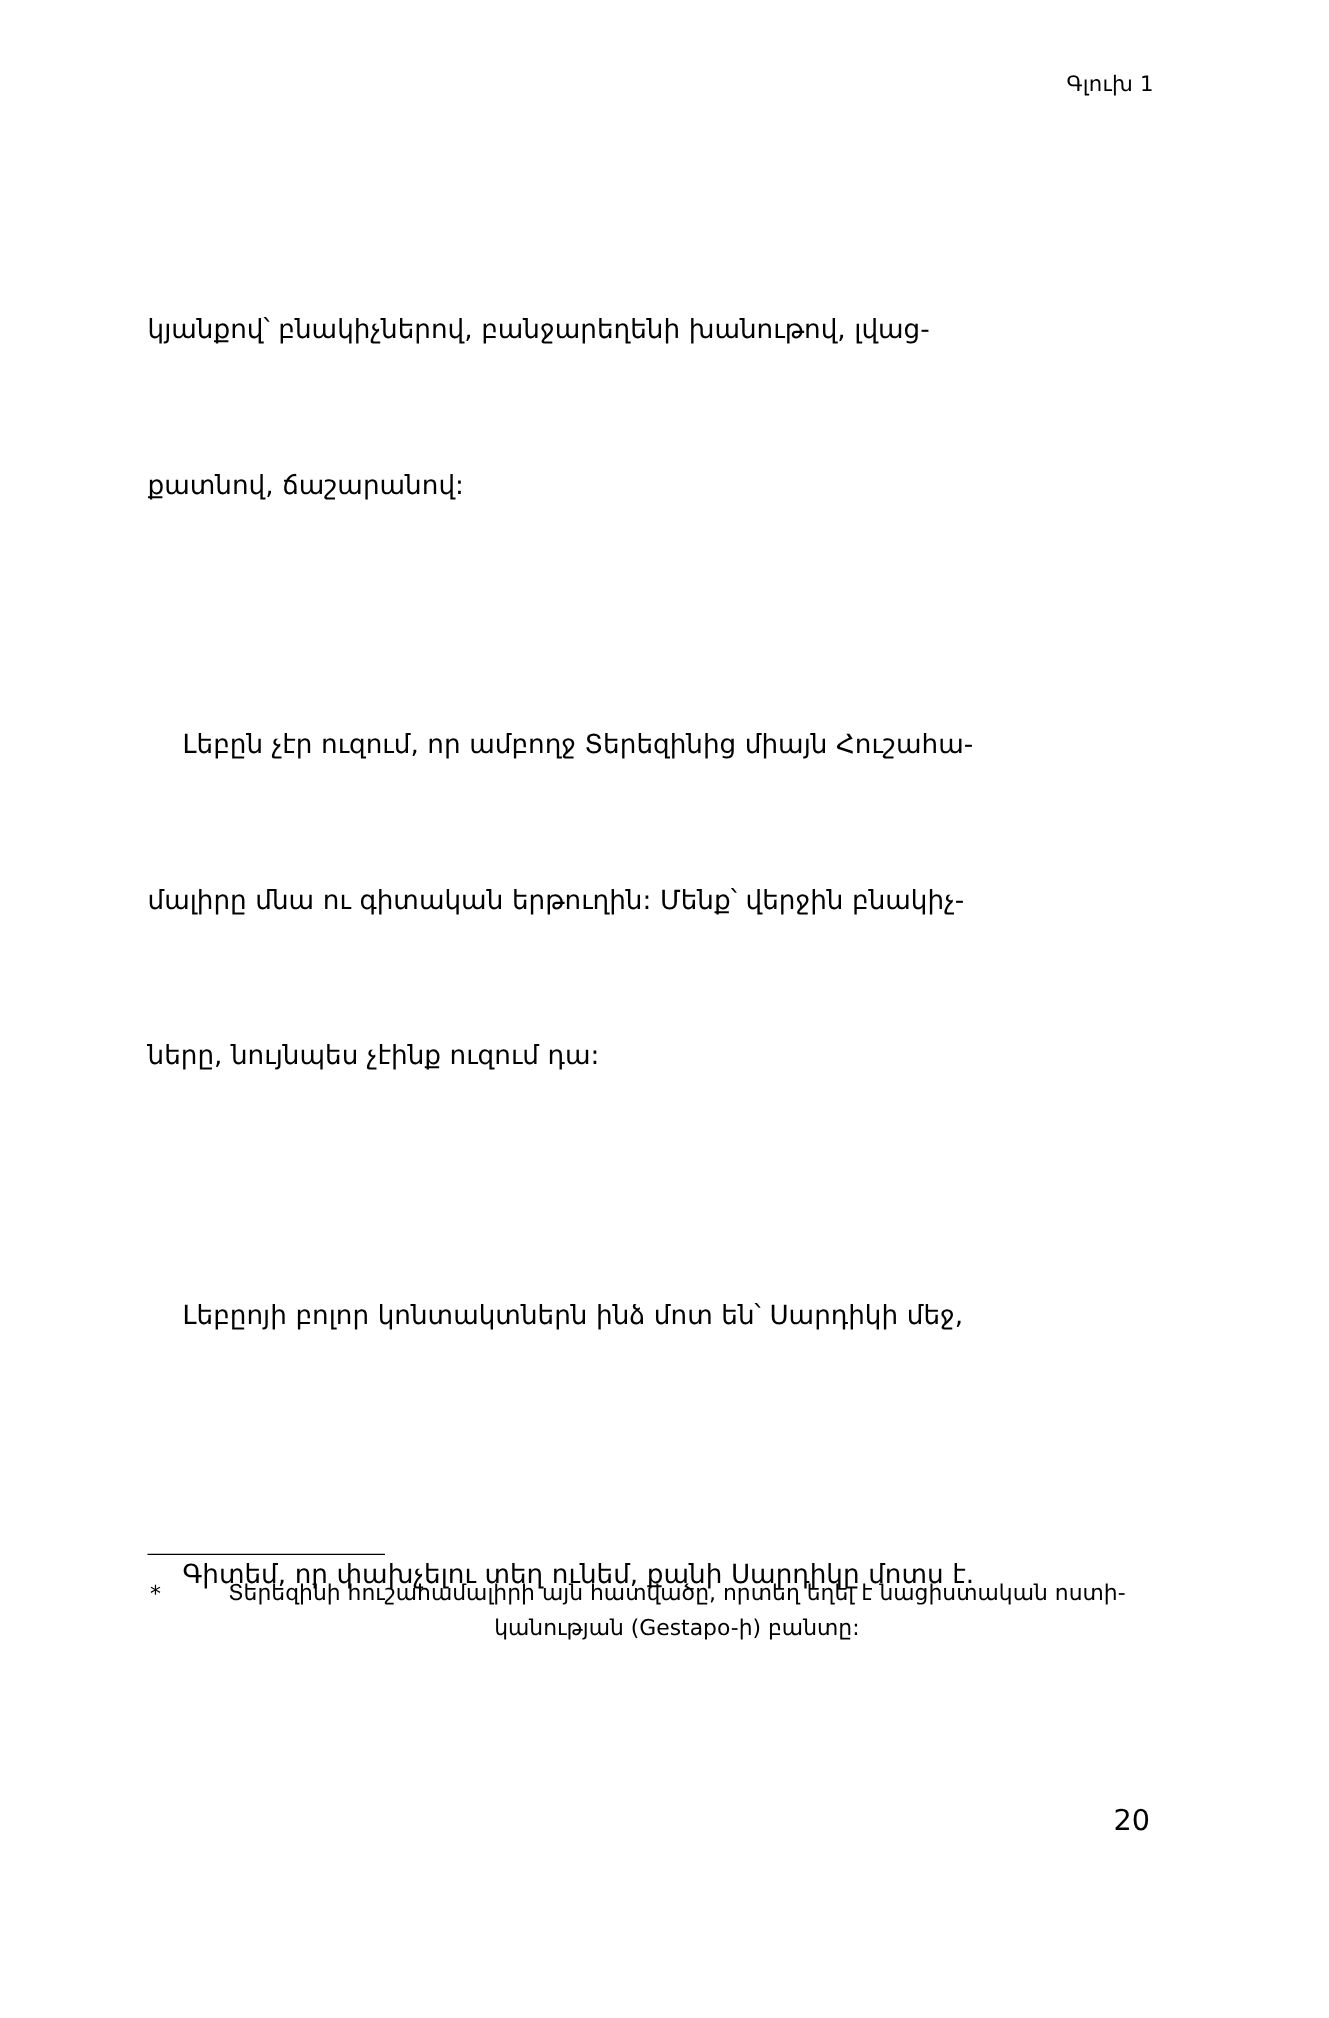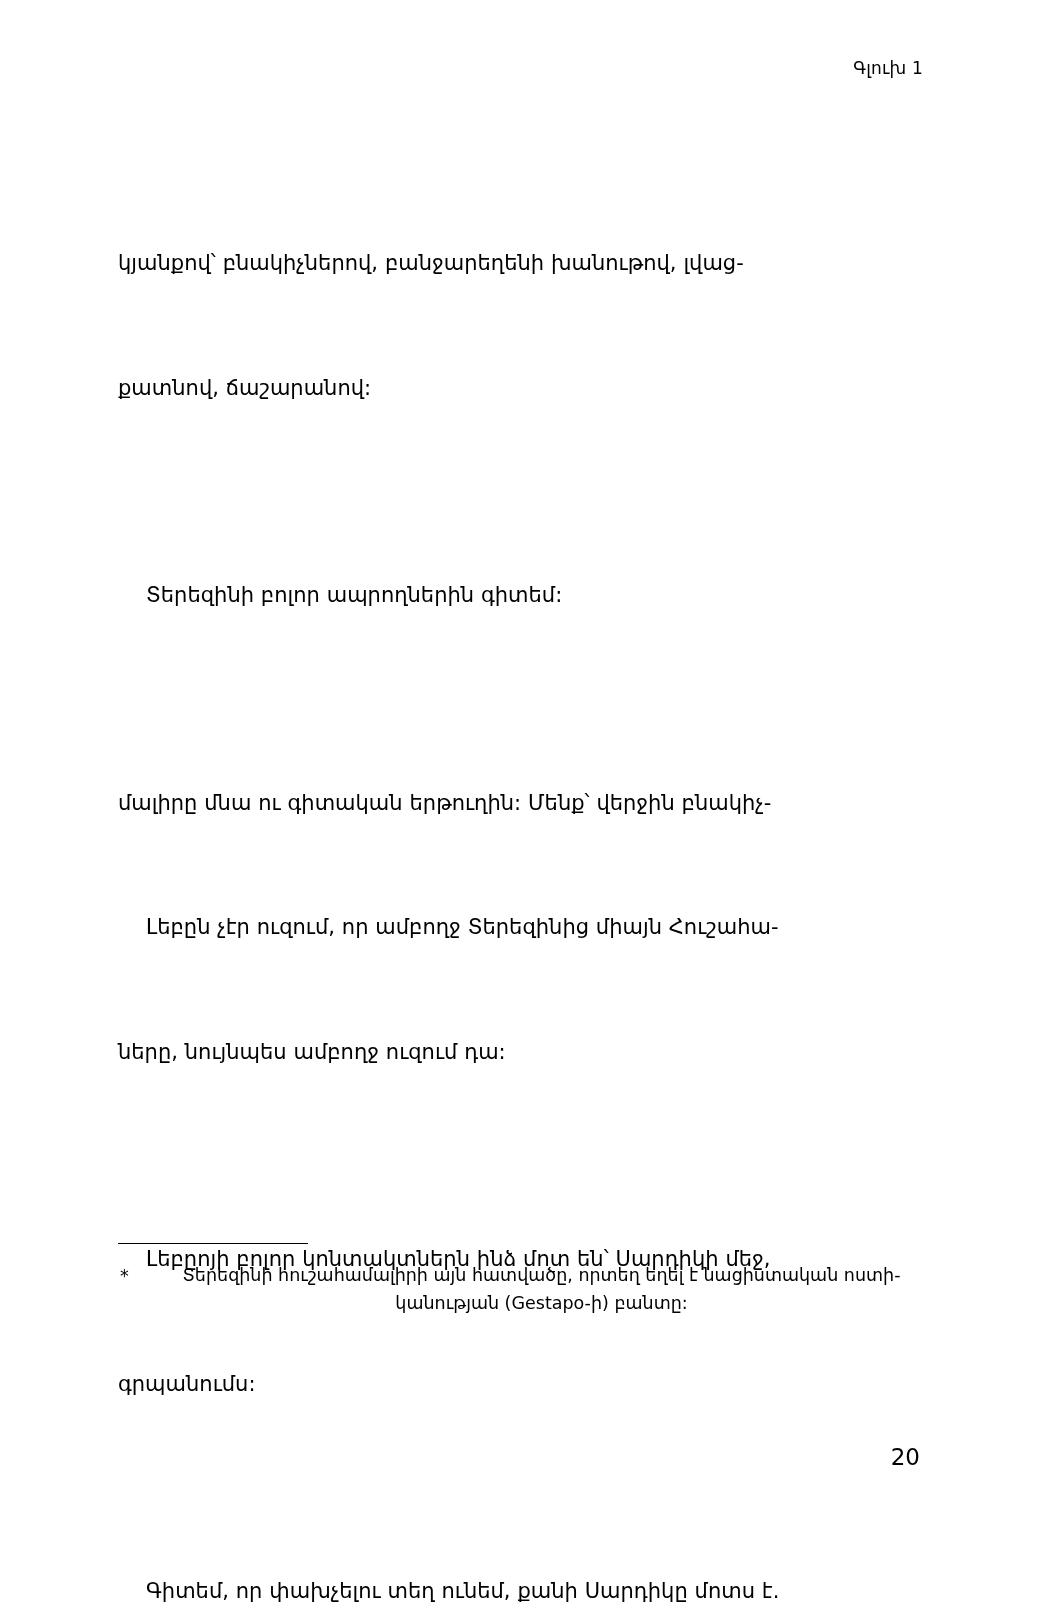--- a/index.html
+++ b/index.html
@@ -107,33 +107,29 @@
 
   <div class="running-head">Գլուխ 1</div>
 
   <div class="textblock">
 
     <p class="para">
       <span class="line">կյանքով՝ բնակիչներով, բանջարեղենի խանութով, լվաց-</span>
       <span class="line">քատնով, ճաշարանով:</span>
     </p>
 
-    <p class="para">
-      <span class="line indented">Տերեզինի բոլոր ապրողներին գիտեմ:</span>
-    </p>
 
     <p class="para">
+      <span class="line indented">Լեբըն չէր ուզում, որ ամբողջ Տերեզինից միայն Հուշահա-</span>
       <span class="line">մալիրը մնա ու գիտական երթուղին: Մենք՝ վերջին բնակիչ-</span>
-      <span class="line indented">Լեբըն չէր ուզում, որ ամբողջ Տերեզինից միայն Հուշահա-</span>
-      <span class="line">ները, նույնպես ամբողջ ուզում դա:</span>
+      <span class="line">ները, նույնպես չէինք ուզում դա:</span>
     </p>
 
     <p class="para">
       <span class="line indented">Լեբըոյի բոլոր կոնտակտներն ինձ մոտ են՝ Սարդիկի մեջ,</span>
-      <span class="line">գրպանումս:</span>
     </p>
 
     <p class="para">
       <span class="line indented">Գիտեմ, որ փախչելու տեղ ունեմ, քանի Սարդիկը մոտս է.</span>
       
       
     </p>
 
   </div>
 

